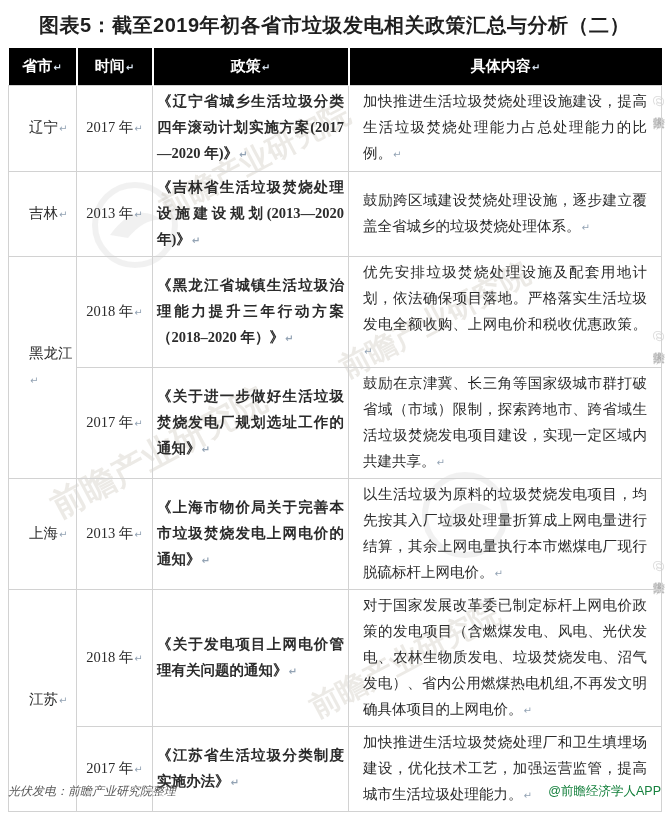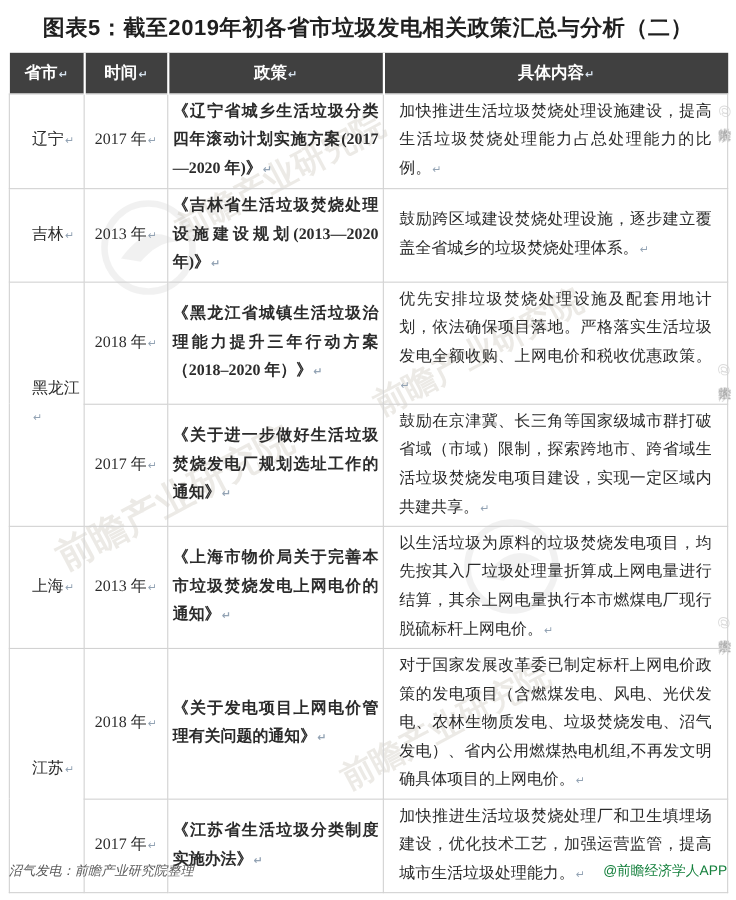--- a/index.html
+++ b/index.html
@@ -24,21 +24,21 @@
     width:653px;
     border-collapse:collapse;
     table-layout:fixed;
   }
   col.c-prov { width:68px; }
   col.c-time { width:76px; }
   col.c-pol  { width:196px; }
   col.c-cont { width:313px; }
 
   thead th {
-    background:#404040;
+    background:#000000;
     color:#ffffff;
     font-size:15px; font-weight:bold;
     height:37px;
     text-align:center; vertical-align:middle;
     border:none;
     border-left:2px solid #ffffff;
   }
   thead th:first-child { border-left:none; }
 
   tbody td {
@@ -181,16 +181,16 @@
         <td class="cont"><span class="t">对于国家发展改革委已制定标杆上网电价政策的发电项目（含燃煤发电、风电、光伏发电、农林生物质发电、垃圾焚烧发电、沼气发电）、省内公用燃煤热电机组,不再发文明确具体项目的上网电价。</span></td>
       </tr>
       <tr class="r7">
         <td class="time"><span class="t">2017 年</span></td>
         <td class="pol"><span class="t">《江苏省生活垃圾分类制度实施办法》</span></td>
         <td class="cont"><span class="t">加快推进生活垃圾焚烧处理厂和卫生填埋场建设，优化技术工艺，加强运营监管，提高城市生活垃圾处理能力。</span></td>
       </tr>
     </tbody>
   </table>
 
-  <div class="footer-source">沼气发电：前瞻产业研究院整理</div>
+  <div class="footer-source">光伏发电：前瞻产业研究院整理</div>
   <div class="footer-credit">@前瞻经济学人APP</div>
 
 </div>
 
 </body></html>

